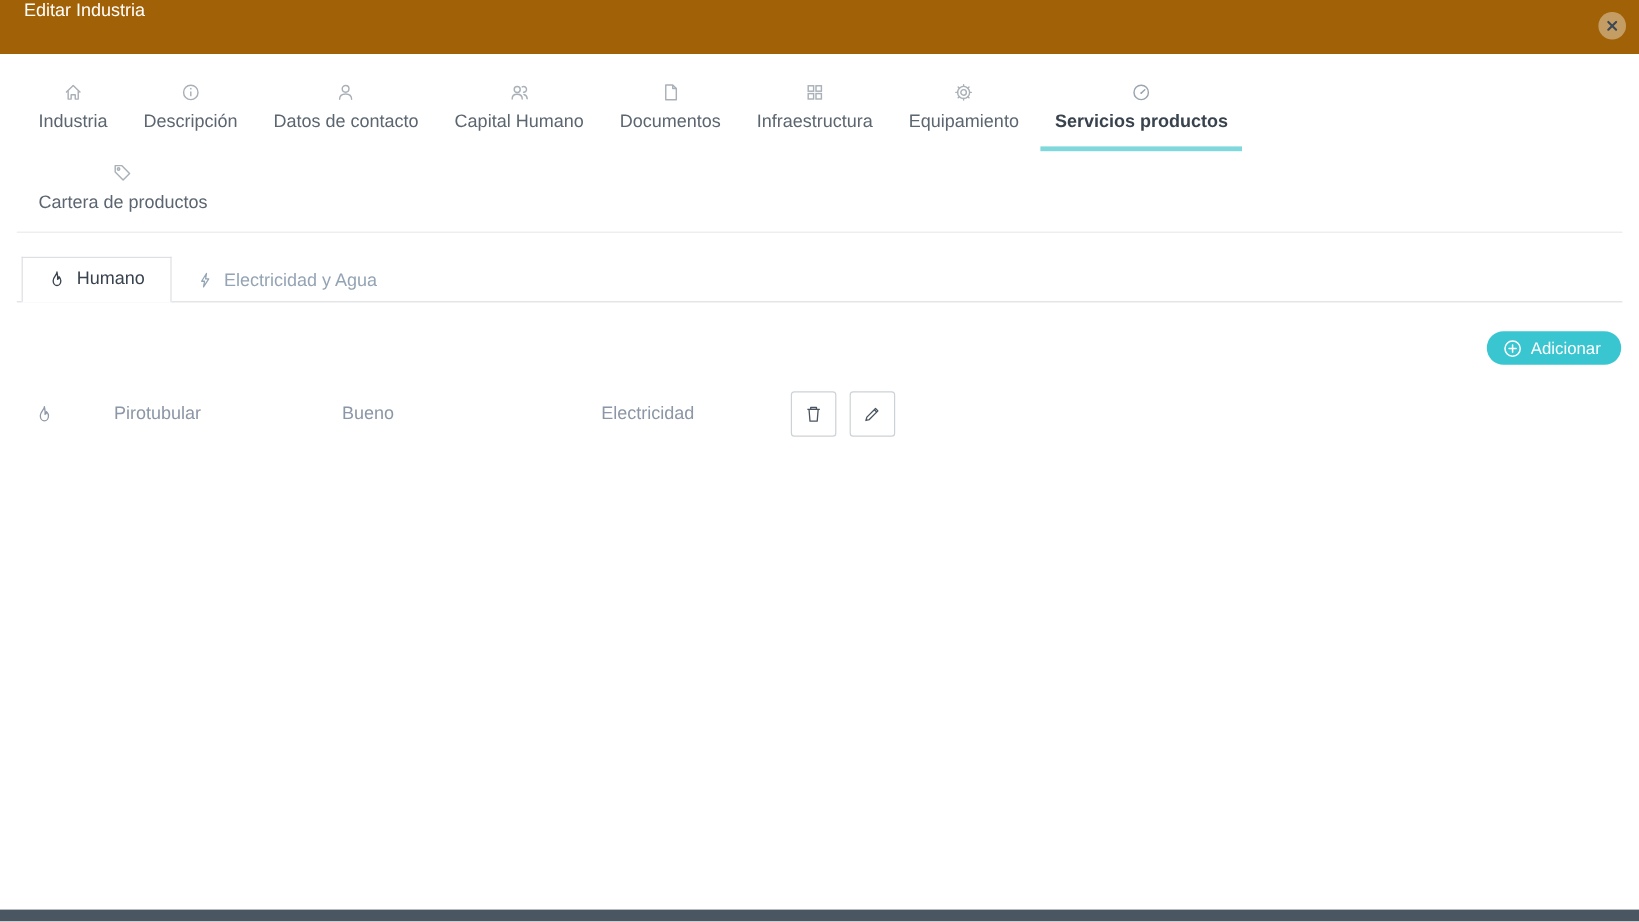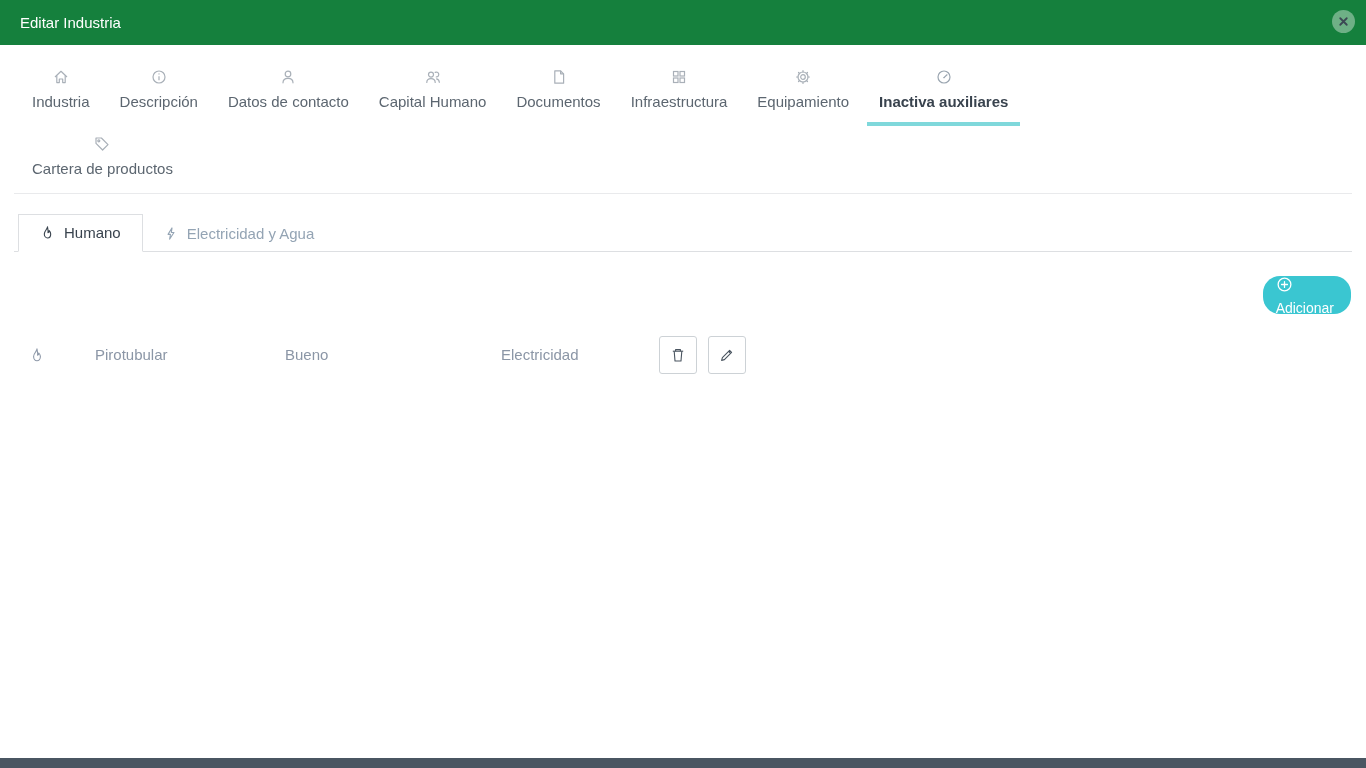--- a/index.html
+++ b/index.html
@@ -8,22 +8,22 @@
     font-family:"Liberation Sans", sans-serif;
     background:#ffffff;
     color:#5c6670;
     position:relative;
   }
   .app { width:1366px; height:768px; display:flex; flex-direction:column; position:relative; }
 
   
   .modal-header {
     height:45px; flex:0 0 45px;
-    background:#15803d;
-    display:flex; align-items:center;
+    background:#a16207;
+    display:flex; 
     padding:0 20px;
     position:relative;
   }
   .modal-title { color:#ffffff; font-size:15px; }
   .close-btn {
     position:absolute; right:11px; top:10px;
     width:23px; height:23px; border-radius:50%;
     background:rgba(255,255,255,0.38);
     border:none; cursor:pointer;
     display:flex; align-items:center; justify-content:center;
@@ -73,27 +73,26 @@
     border:1px solid #dddfe2;
     border-bottom:1px solid #ffffff;
     color:#39434e;
   }
   .subtab.active .sicon { color:#39434e; }
 
   
   .content { flex:1 1 auto; padding:0 14px; }
   .toolbar { display:flex; justify-content:flex-end; padding:24px 1px 0 0; }
   .add-btn {
-    display:flex; align-items:flex-start; gap:7px;
+    display:flex; align-items:center; gap:7px;
     background:#3ac6d1; color:#ffffff;
     border:none; border-radius:17px;
-    height:38px; padding:0 17px 0 13px;
+    height:28px; padding:0 17px 0 13px;
     font-size:14px; font-family:"Liberation Sans", sans-serif;
     cursor:pointer;
-    flex-direction:column;
   }
   .add-btn svg { display:block; }
 
   
   .table { margin-top:14px; }
   .trow, .thead {
     display:grid;
     grid-template-columns:81px 190px 216px 158px 439px 1fr;
     align-items:center;
   }
@@ -220,21 +219,21 @@
         <span>Equipamiento</span>
       </div>
       <div class="tab active">
         <span class="ticon">
           <svg width="16" height="16" viewBox="0 0 16 16" fill="none" stroke="currentColor" stroke-width="1.2" stroke-linecap="round">
               <circle cx="8" cy="8" r="6"></circle>
               <path d="M8 8.6 L11 5.8"></path>
               <circle cx="8" cy="8.6" r="0.7" fill="currentColor" stroke="none"></circle>
             </svg>
         </span>
-        <span>Inactiva auxiliares</span>
+        <span>Servicios productos</span>
       </div>
     </div>
     <div class="tabs-row">
       <div class="tab">
         <span class="ticon">
           <svg width="16" height="16" viewBox="0 0 16 16" fill="none" stroke="currentColor" stroke-width="1.2" stroke-linejoin="round">
               <path d="M2 2 H7.4 L14 8.6 L8.6 14 L2 7.4 Z"></path>
               <circle cx="4.8" cy="4.8" r="1"></circle>
             </svg>
         </span>

